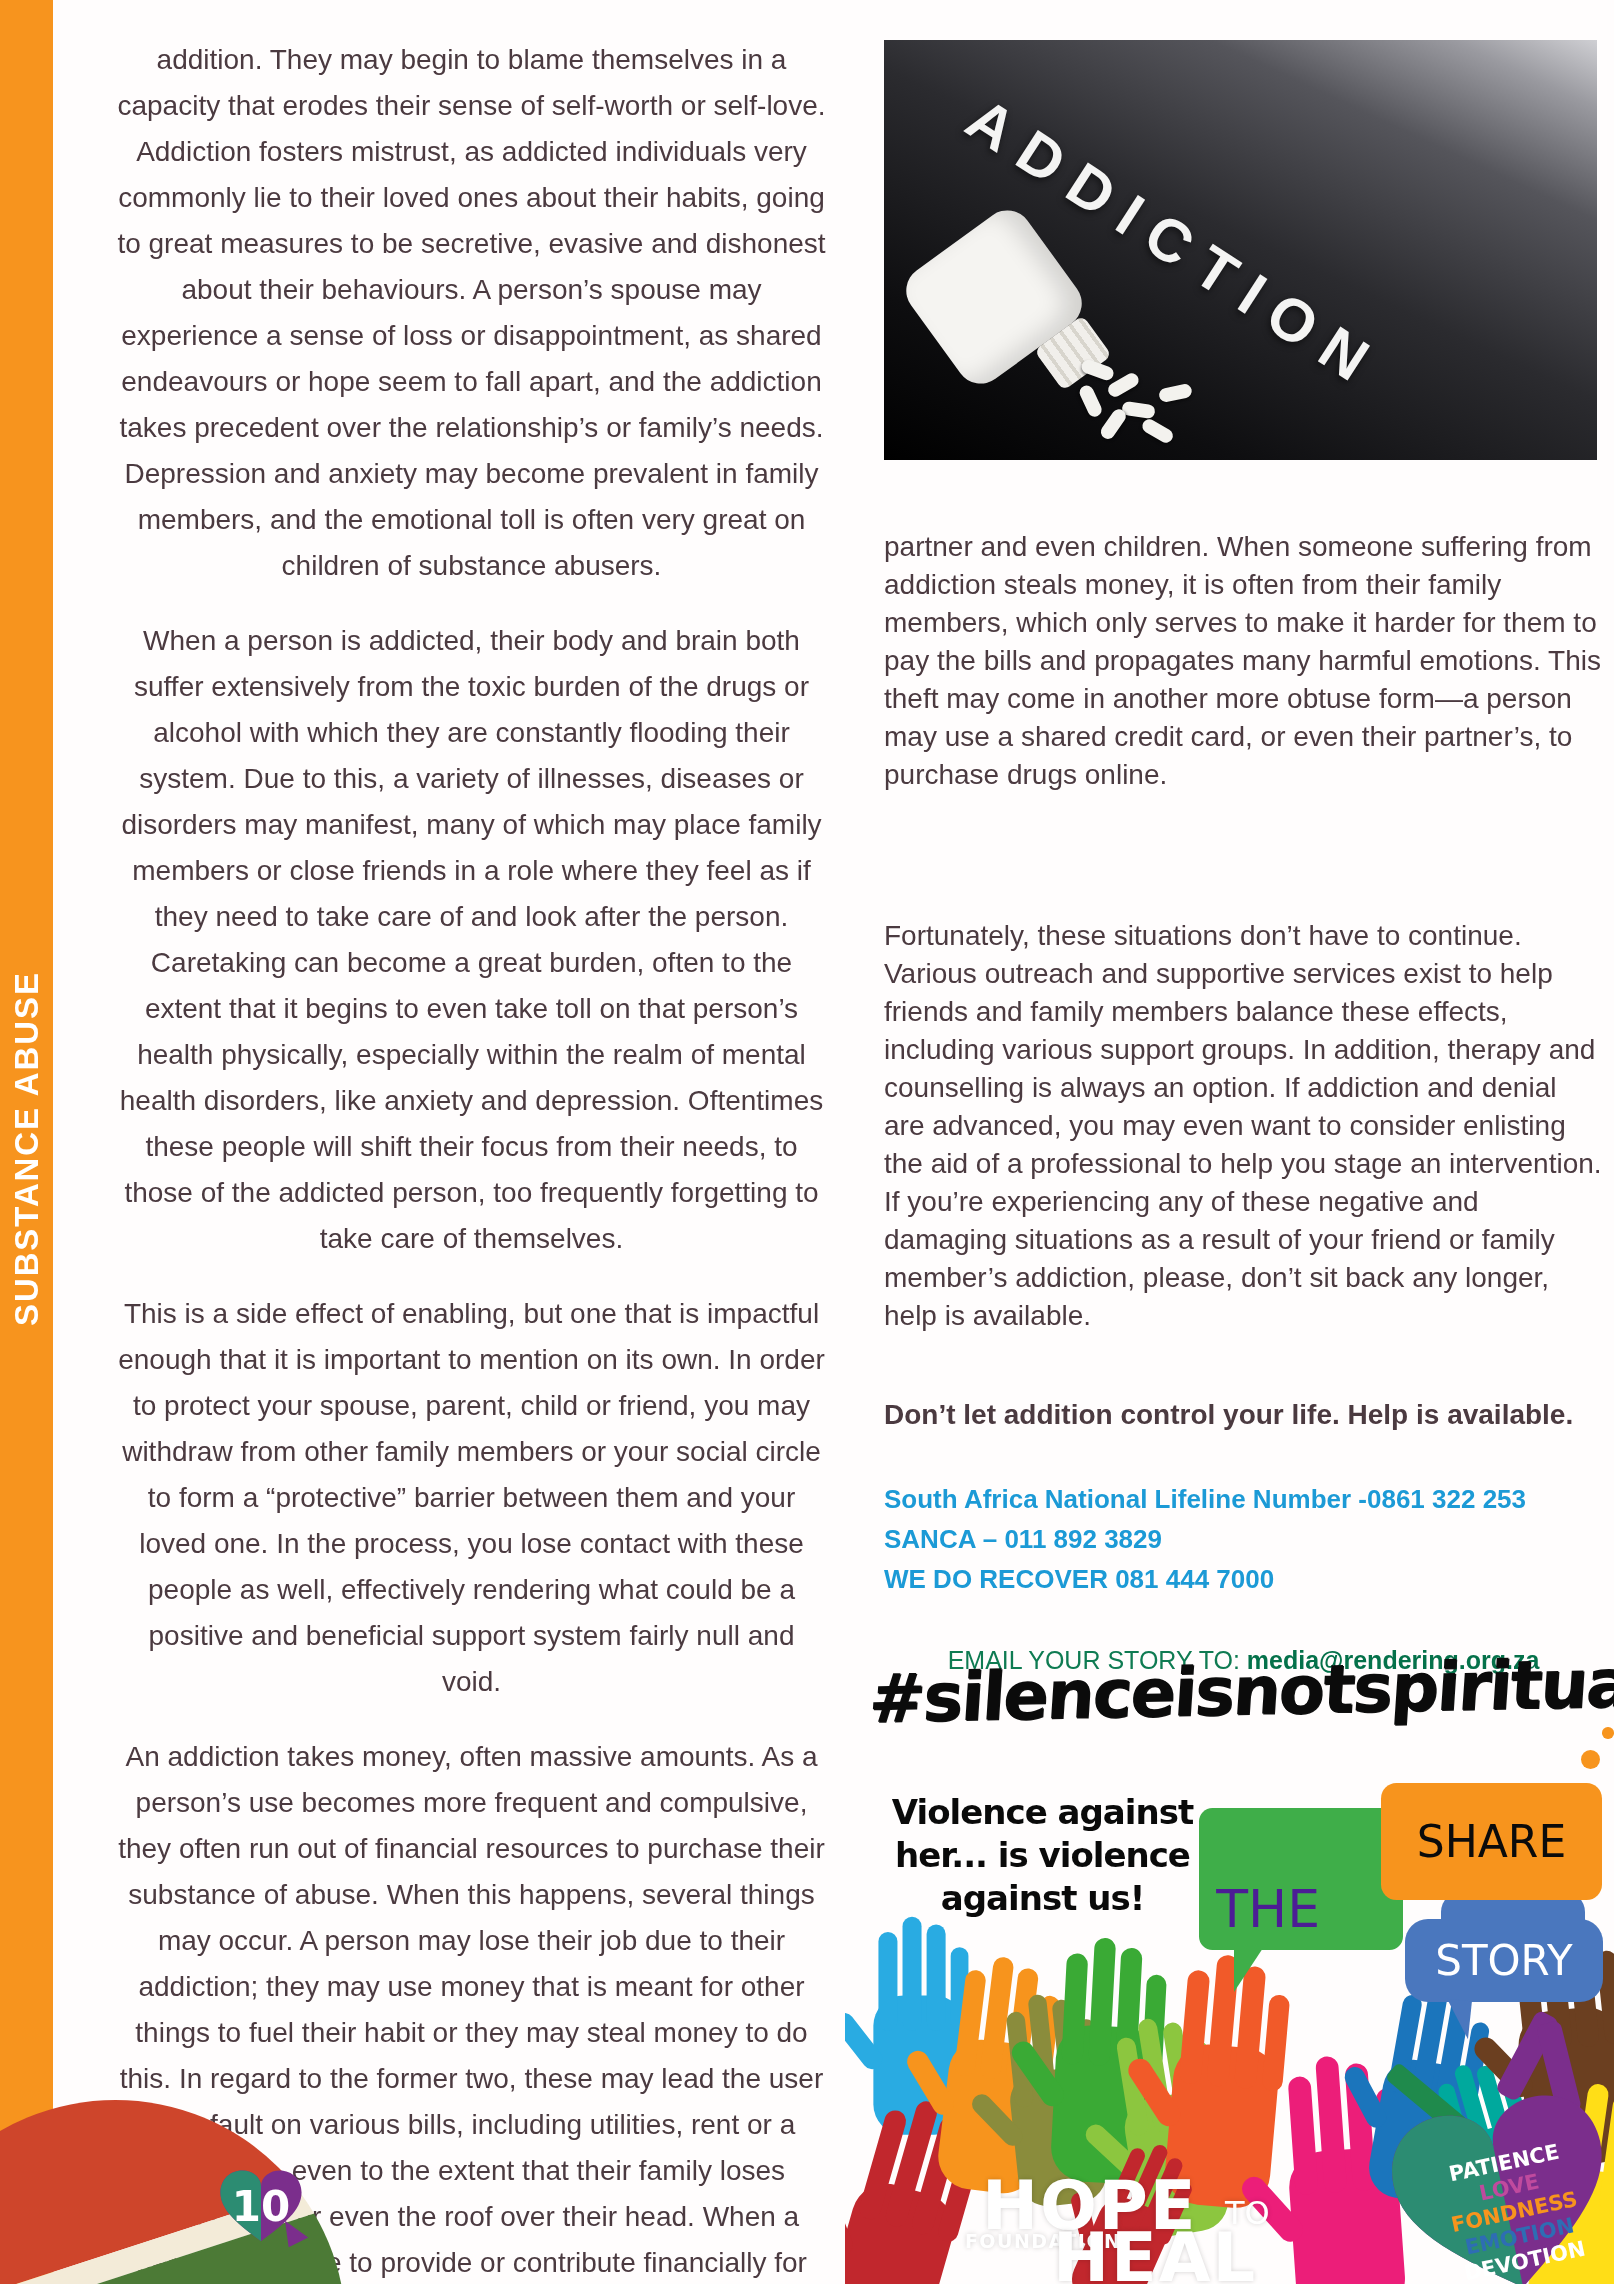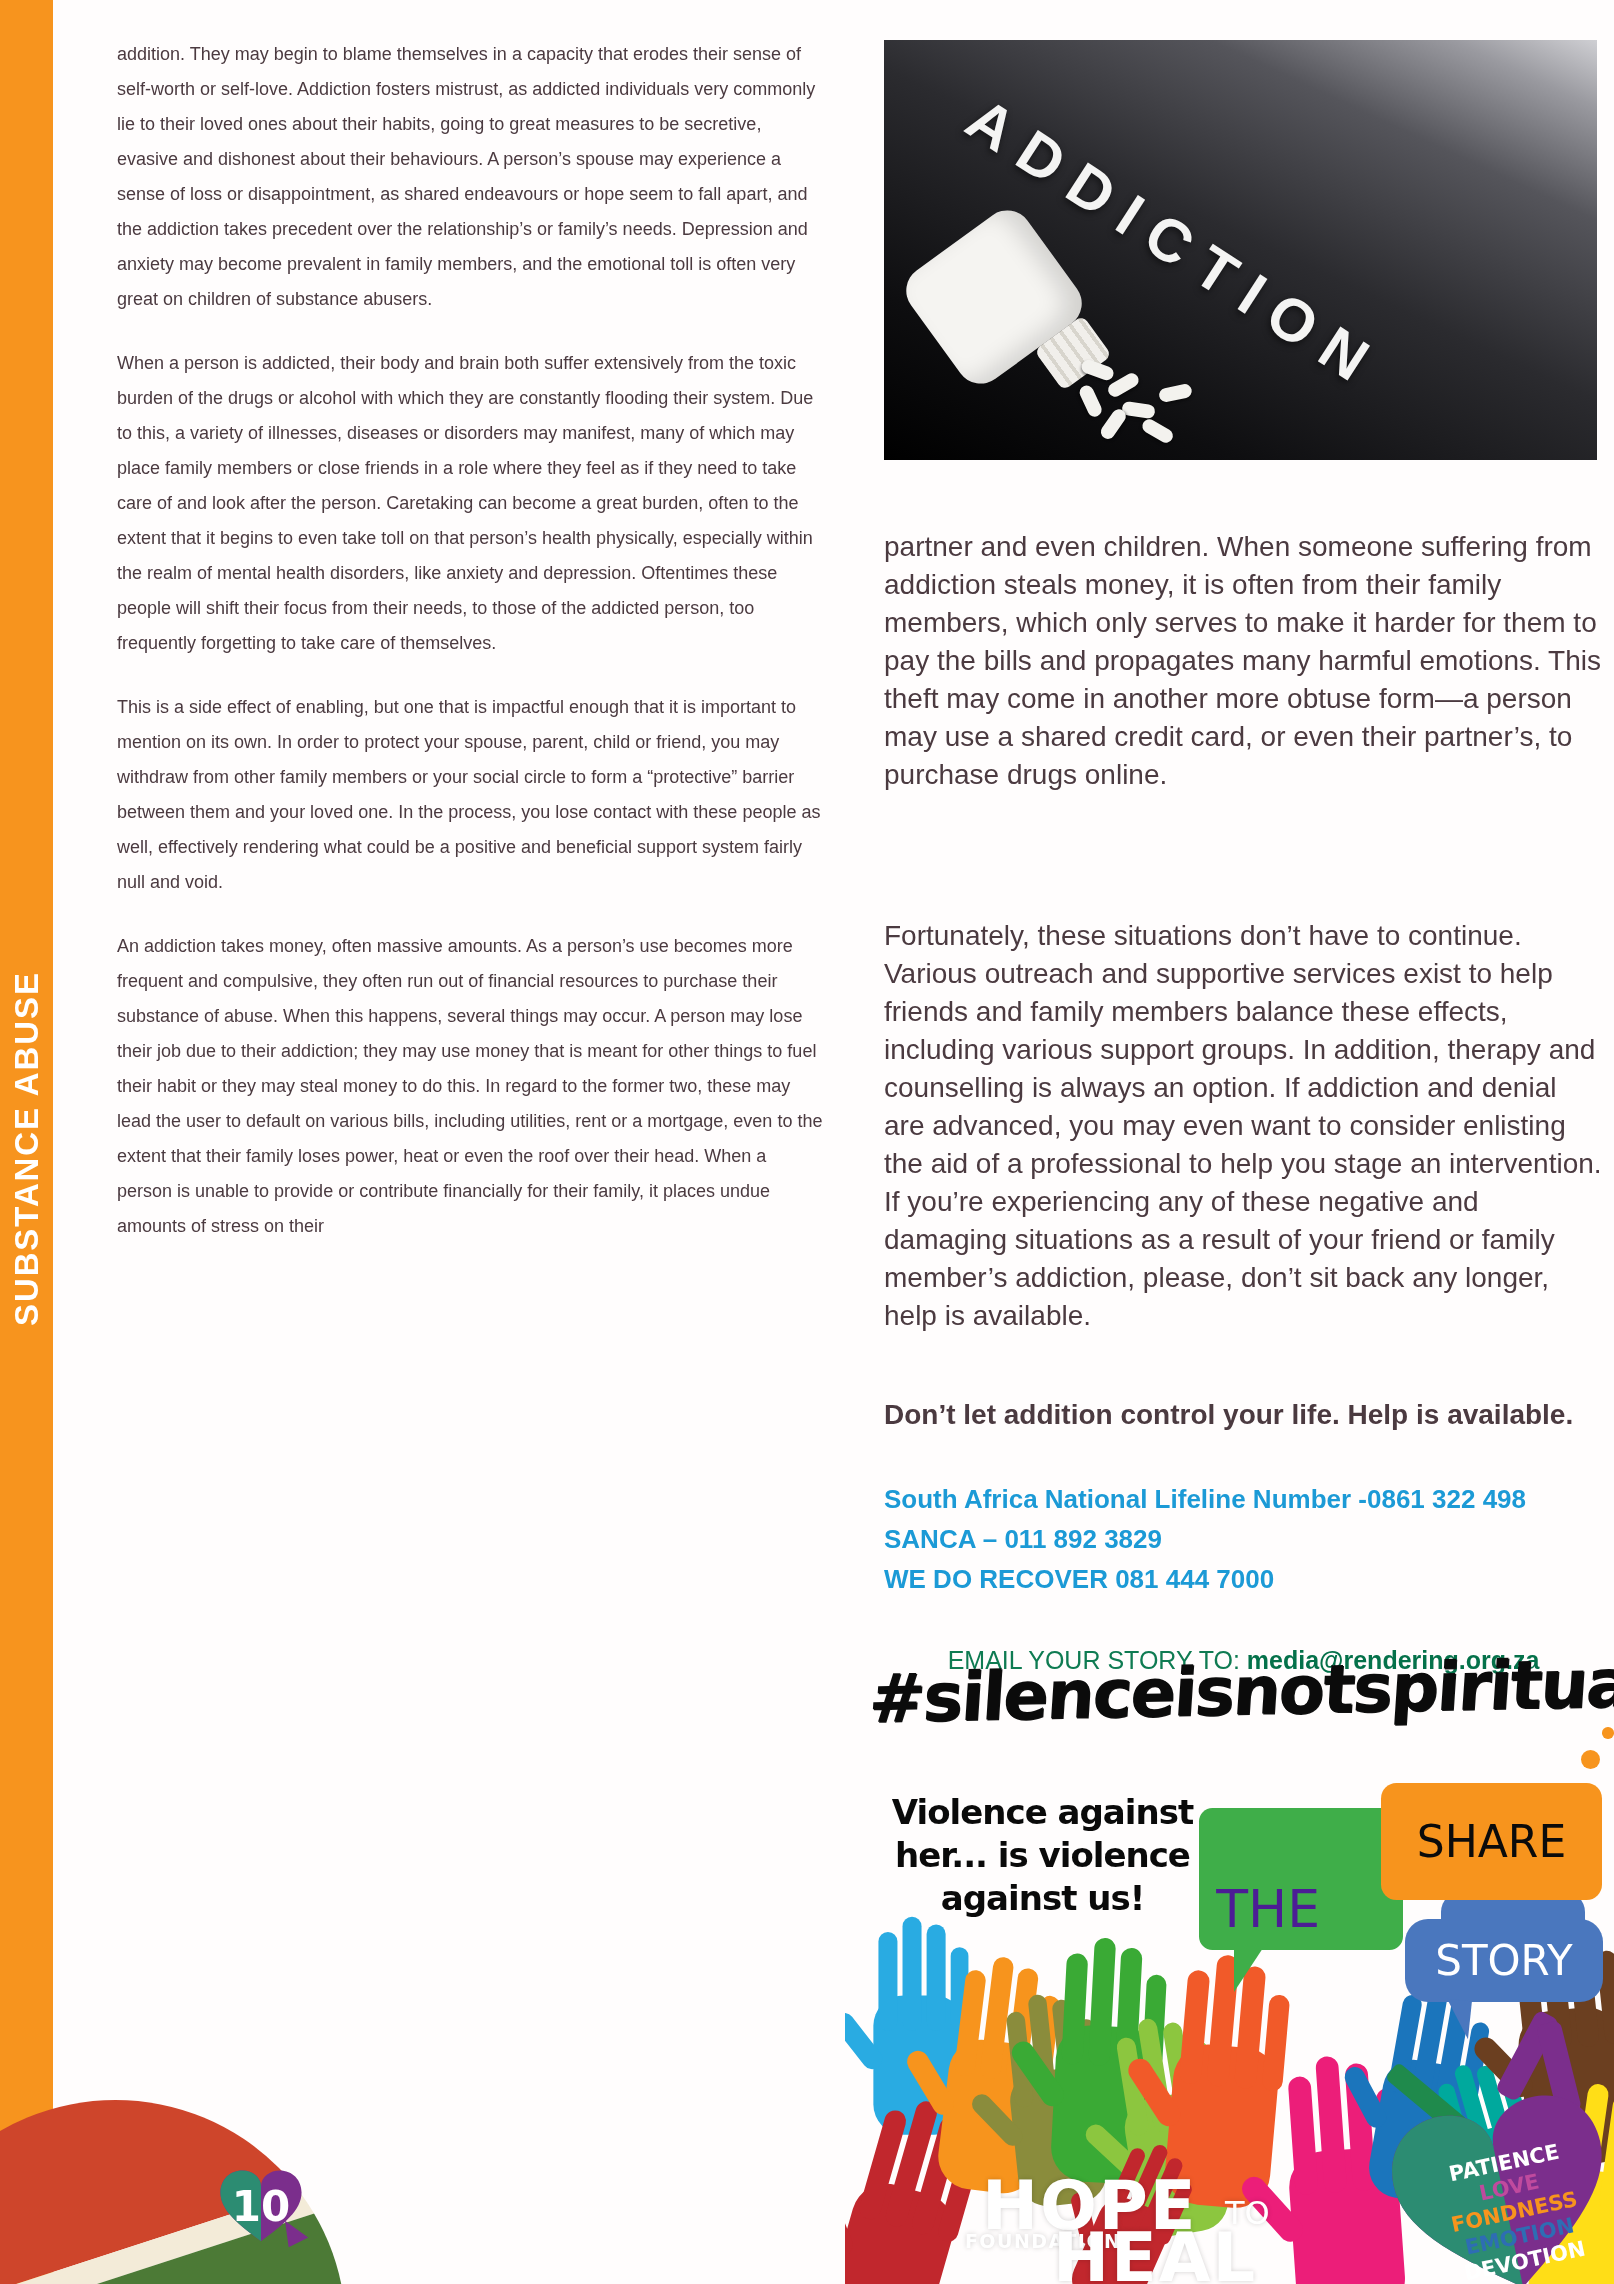--- a/index.html
+++ b/index.html
@@ -5,21 +5,21 @@
   html,body{margin:0;padding:0;background:#e8e8e8;}
   .page{position:relative;width:1615px;height:2285px;background:#fffdfd;overflow:hidden;
         font-family:"Liberation Sans",sans-serif;margin:0 auto;}
   
   .strip{position:absolute;left:0;top:0;width:53px;height:100%;background:var(--accent_orange);}
   .strip-label{position:absolute;left:0;top:913px;width:53px;height:471px;display:flex;
         align-items:center;justify-content:center;writing-mode:vertical-rl;transform:rotate(180deg);
         color:#fff;font-weight:700;font-size:33px;letter-spacing:1.9px;white-space:nowrap;}
   
   .leftcol{position:absolute;left:117px;top:37px;width:709px;}
-  .leftcol p{margin:0 0 29px;font-size:18px;line-height:35px;color:var(--text_dark);}
+  .leftcol p{margin:0 0 29px;font-size:28px;line-height:46px;color:var(--text_dark);text-align:center;}
   .rblock{position:absolute;left:884px;width:719px;font-size:28px;line-height:38px;color:var(--text_dark);}
   .p5{top:500px;} .p6{top:889px;}
   .callout{top:1368px;font-weight:700;}
   .hotlines{top:1479px;color:var(--hotline_blue);font-weight:700;font-size:26px;line-height:40px;}
   .hotlines div{white-space:nowrap;}
   .email-line{top:1641px;text-align:center;font-size:25px;color:var(--email_green);}
   .email-line .addr{font-weight:700;color:var(--email_green_dark);}
   .hashtag{top:1672px;left:869px;width:759px;font-size:67px;font-weight:700;letter-spacing:-1.9px;
         color:#0b0b0b;transform:rotate(-1.2deg) skewX(-5deg);font-family:"DejaVu Sans",sans-serif;
         text-shadow:1px 1px 0 #111;}
@@ -121,21 +121,21 @@
     <span class="pill" style="left:238px;top:363px;transform:rotate(8deg)"></span>
     <span class="pill" style="left:213px;top:377px;transform:rotate(-55deg)"></span>
     <span class="pill" style="left:257px;top:384px;transform:rotate(30deg)"></span>
     <span class="pill" style="left:275px;top:346px;transform:rotate(-12deg)"></span>
   </div>
 
   <p class="rblock p5">partner and even children. When someone suffering from addiction steals money, it is often from their family members, which only serves to make it harder for them to pay the bills and propagates many harmful emotions. This theft may come in another more obtuse form—a person may use a shared credit card, or even their partner’s, to purchase drugs online.</p>
   <p class="rblock p6">Fortunately, these situations don’t have to continue. Various outreach and supportive services exist to help friends and family members balance these effects, including various support groups. In addition, therapy and counselling is always an option. If addiction and denial are advanced, you may even want to consider enlisting the aid of a professional to help you stage an intervention. If you’re experiencing any of these negative and damaging situations as a result of your friend or family member’s addiction, please, don’t sit back any longer, help is available.</p>
   <p class="rblock callout">Don’t let addition control your life. Help is available.</p>
   <div class="rblock hotlines">
-    <div>South Africa National Lifeline Number -0861 322 498</div>
+    <div>South Africa National Lifeline Number -0861 322 253</div>
     <div>SANCA – 011 892 3829</div>
     <div>WE DO RECOVER 081 444 7000</div>
   </div>
 
   <div class="rblock email-line">
     <span>EMAIL YOUR STORY TO: </span><span class="addr">media@rendering.org.za</span>
   </div>
 
   <div class="rblock hashtag">#silenceisnotspiritual</div>
 

